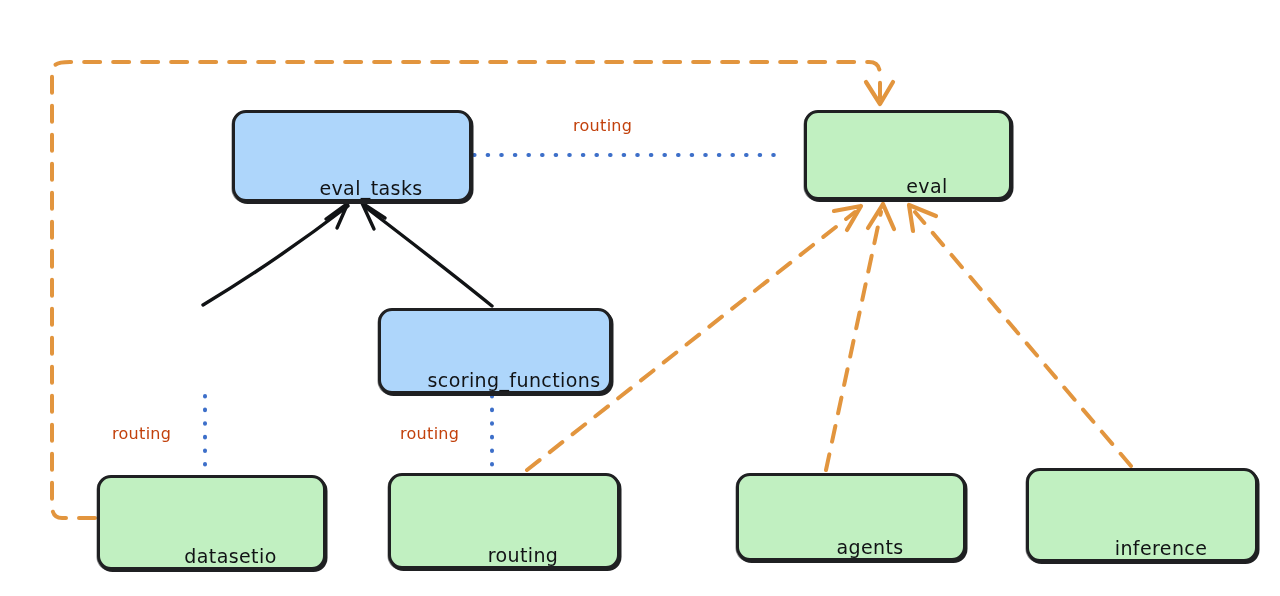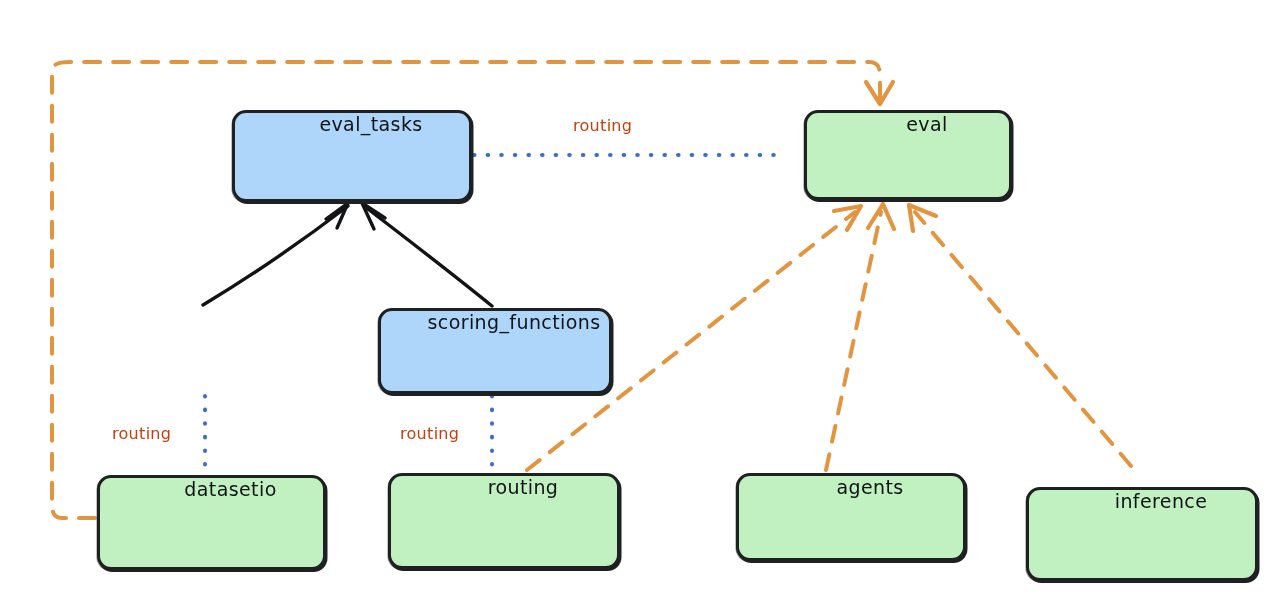--- a/index.html
+++ b/index.html
@@ -20,21 +20,21 @@
     left: 0;
     top: 0;
     width: 1280px;
     height: 596px;
     pointer-events: none;
   }
   .node {
     position: absolute;
     box-sizing: border-box;
     display: flex;
-    align-items: flex-start;
+    align-items: flex-end;
     justify-content: center;
     border: 3px solid #1f2022;
     border-radius: 14px;
     box-shadow: 1.5px 2px 0 0 #1f2022, -0.5px 1px 0 0 rgba(31,32,34,0.55);
     font-size: 19px;
     color: #111315;
     letter-spacing: 0.4px;
     text-align: center;
     font-family: "DejaVu Sans", sans-serif;
     padding-left: 38px;
@@ -119,21 +119,21 @@
   </div>
 
   <div class="node node-green" style="left:388px; top:473px; width:232px; height:96px;">
     <span class="node-label">routing</span>
   </div>
 
   <div class="node node-green" style="left:710px; top:473px; width:230px; height:88px;margin-left:26px;">
     <span class="node-label">agents</span>
   </div>
 
-  <div class="node node-green" style="left:1026px; top:468px; width:232px; height:94px;margin-top:19px;">
+  <div class="node node-green" style="left:1026px; top:468px; width:232px; height:94px;">
     <span class="node-label">inference</span>
   </div>
 
   <div class="edge-label" style="left:573px; top:116px;">routing</div>
 
   <div class="edge-label" style="left:112px; top:424px;">routing</div>
 
   <div class="edge-label" style="left:400px; top:424px;">routing</div>
 
 </div>

